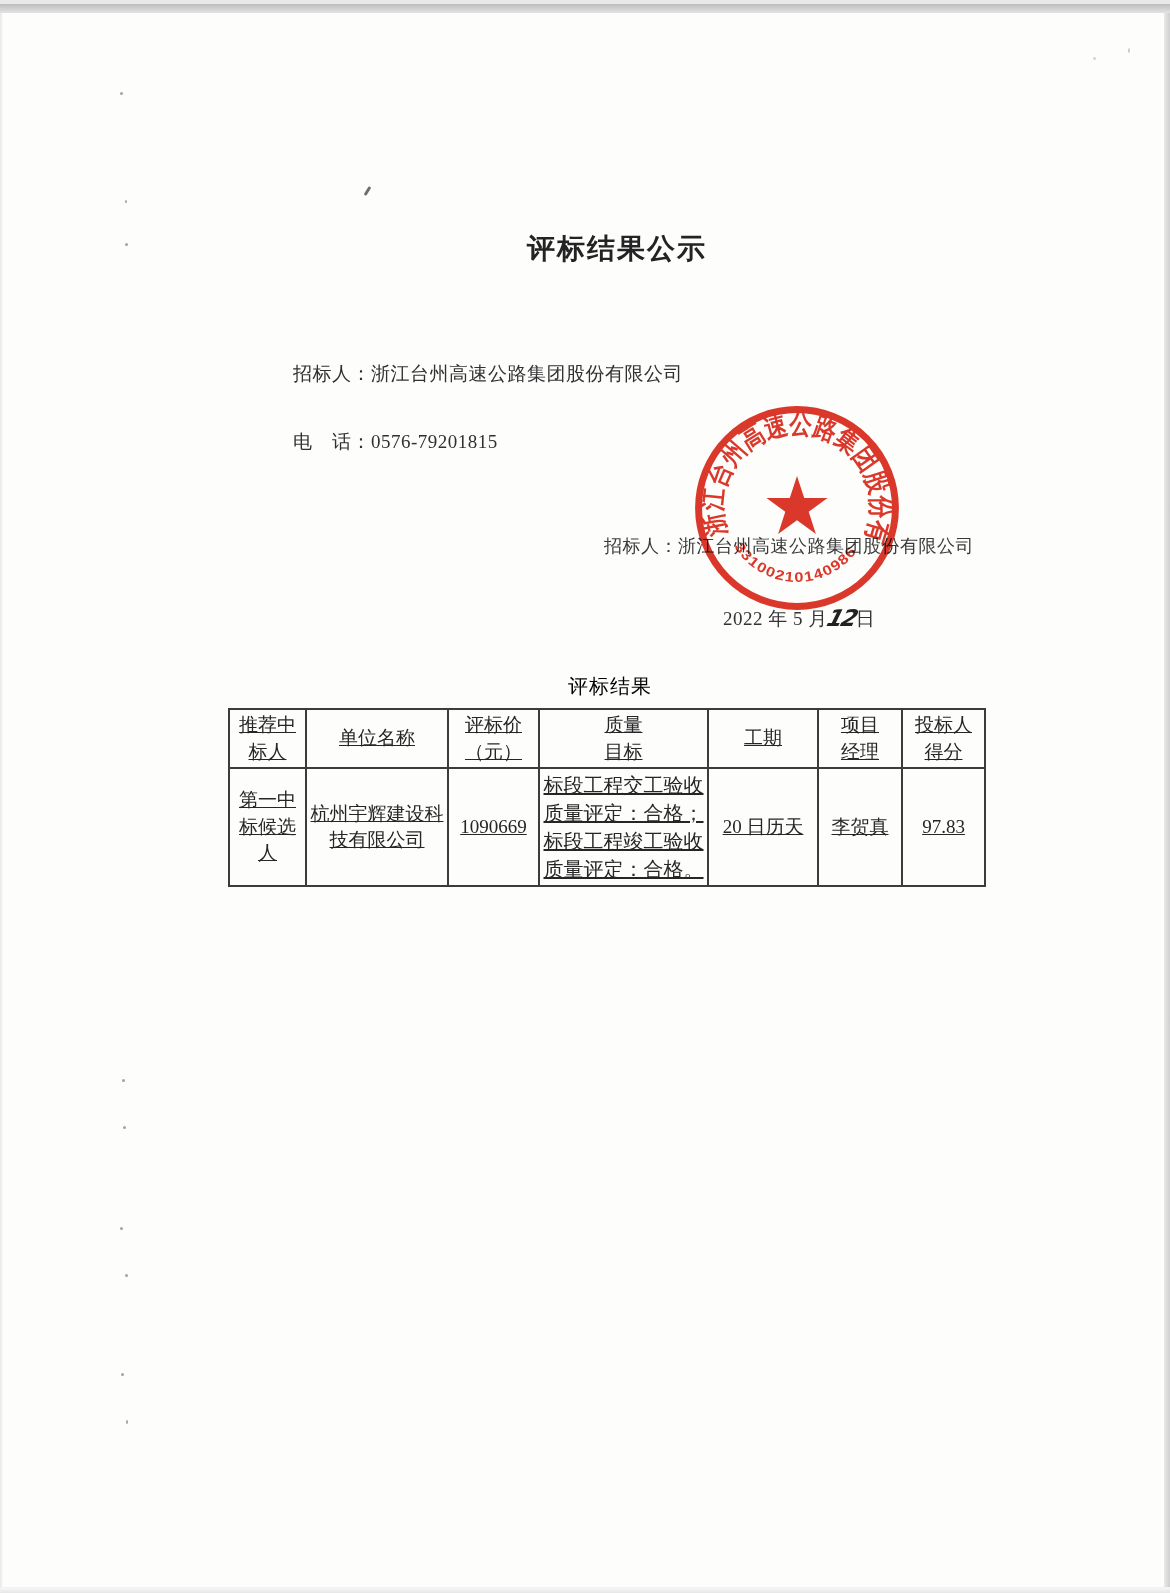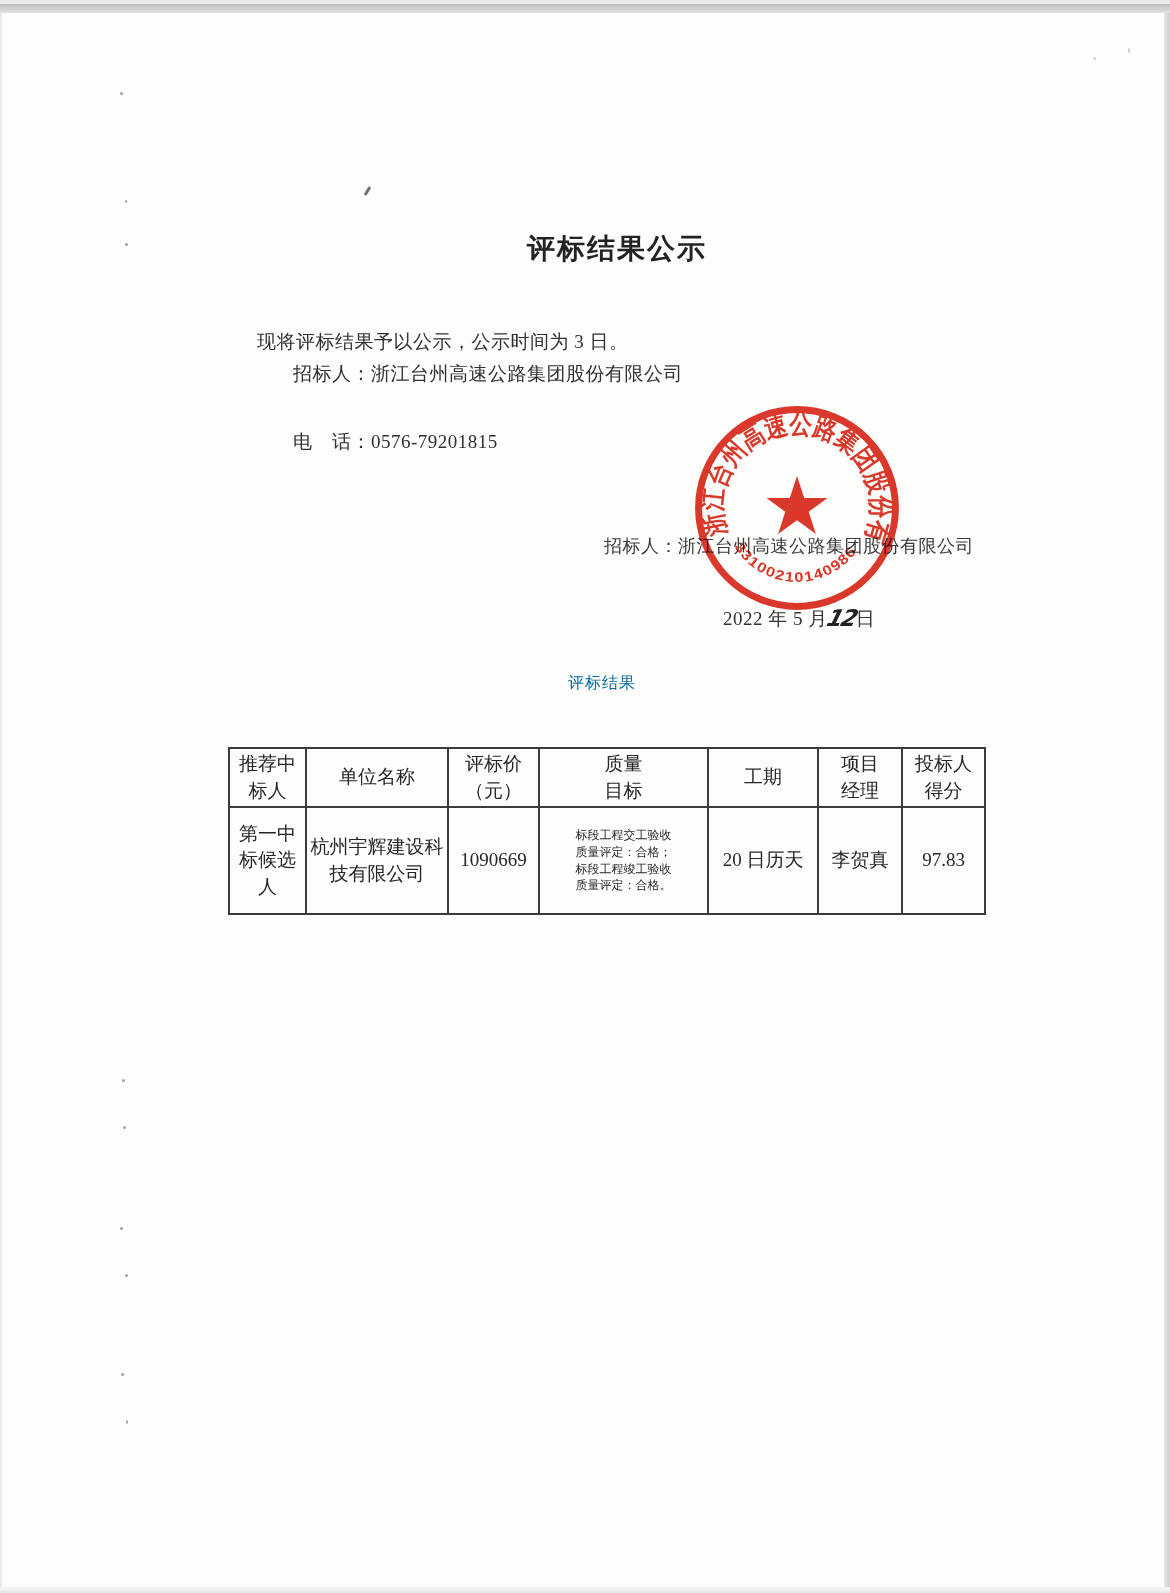--- a/index.html
+++ b/index.html
@@ -48,54 +48,53 @@
     transform:skewX(-16deg) translateY(1px);
     color:#222;
   }
 
   .seal{
     position:absolute;left:690px;top:397px;width:214px;height:214px;
     mix-blend-mode:multiply;opacity:0.93;z-index:2;
     filter:blur(0.3px) saturate(1.05);
   }
 
-  .table-title{left:568px;top:669px;font-size:16px;letter-spacing:1px;color:#0369a1;}
+  .table-title{left:568px;top:669px;font-size:20px;letter-spacing:1px;color:#000000;}
 
   table.results{
-    position:absolute;left:228px;top:743px;
+    position:absolute;left:228px;top:704px;
     border-collapse:collapse;table-layout:fixed;
-    font-size:19px;color:#262626;
+    font-size:19px;color:#262626;text-decoration:underline;
   }
   table.results th,table.results td{
     border:2px solid #3c3c3c;
     text-align:center;vertical-align:middle;
     font-weight:normal;padding:2px;
     line-height:1.4;
   }
   table.results tr.hdr{height:55px;}
   table.results tr.datarow{height:107px;}
-  td.quality{text-align:left;padding-left:13px;font-size:12px;line-height:1.55;}
+  td.quality{text-align:left;padding-left:13px;font-size:20px;line-height:1.55;}
 
   .speckle{position:absolute;background:#5a5a5a;border-radius:50%;opacity:.55;}
   .tickmark{position:absolute;width:3px;height:10px;background:#4a4a4a;
     border-radius:2px;transform:rotate(32deg);opacity:.8;}
 </style>
 </head>
 <body>
 
 <div class="page">
 
   <div class="edge-top"></div>
   <div class="edge-right"></div>
   <div class="edge-bottom"></div>
   <div class="edge-left"></div>
 
   <div class="abs doc-title">评标结果公示</div>
 
-  <div class="abs body-line body-line2">现将评标结果予以公示，公示时间为 3 日。</div>
 
   <div class="abs contact-line contact-1">
     <span>招标人：</span><span>浙江台州高速公路集团股份有限公司</span>
   </div>
   <div class="abs contact-line contact-3">
     <span>电　话：</span><span>0576-79201815</span>
   </div>
 
   <div class="abs sig-tenderer">招标人：浙江台州高速公路集团股份有限公司</div>
   <div class="abs sig-date">

